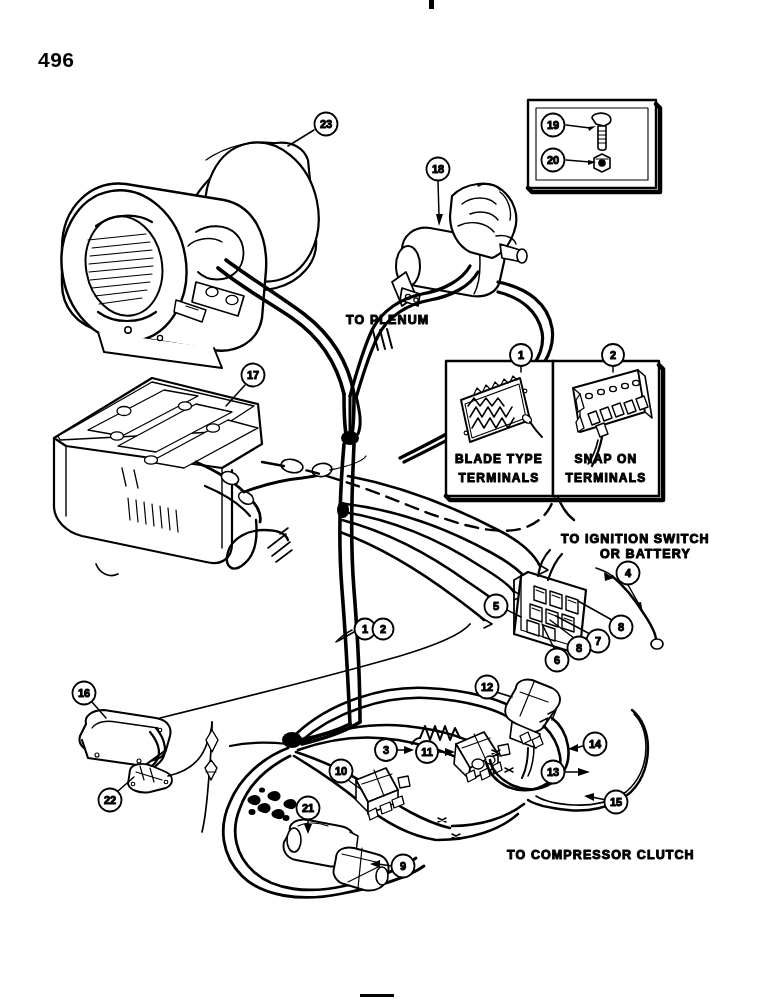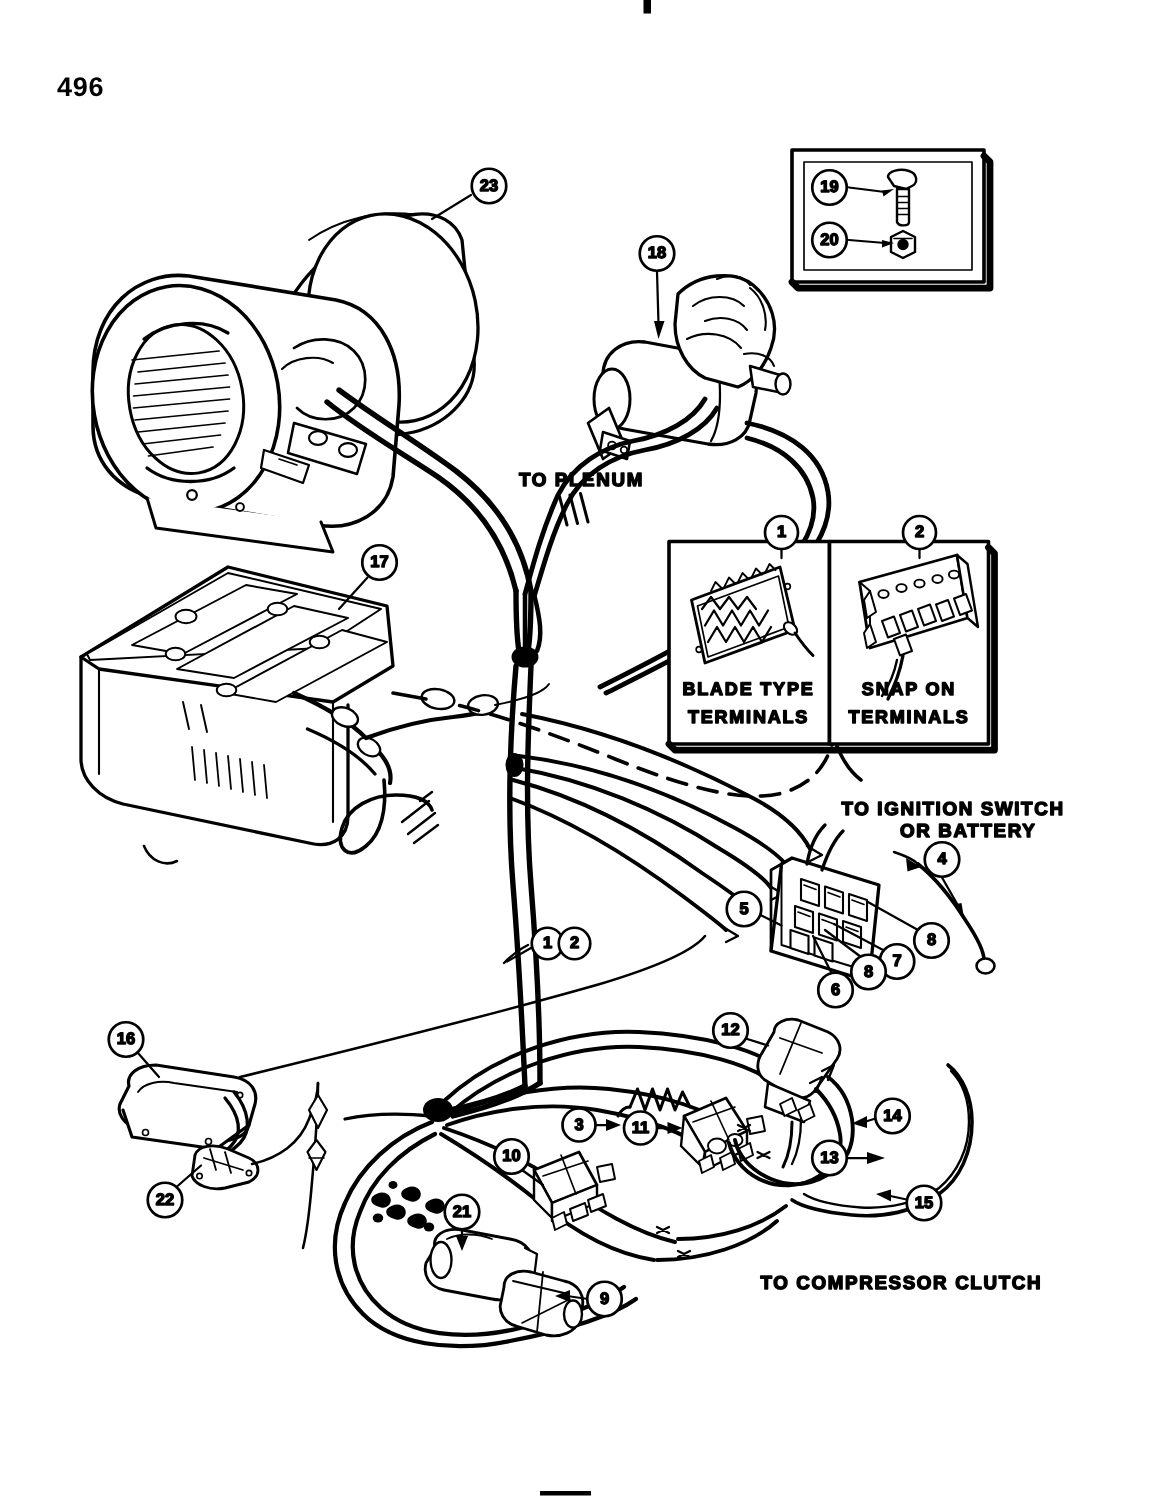--- a/index.html
+++ b/index.html
@@ -14,21 +14,21 @@
     position: relative;
     width: 772px;
     height: 1000px;
     background: #ffffff;
     overflow: hidden;
   }
   #page-number {
     position: absolute;
     left: 38px;
     top: 48px;
-    font-size: 18px;
+    font-size: 21px;
     font-weight: bold;
     letter-spacing: 0.5px;
     color: #000;
   }
   #top-artifact {
     position: absolute;
     left: 429px;
     top: 0px;
     width: 5px;
     height: 9px;

